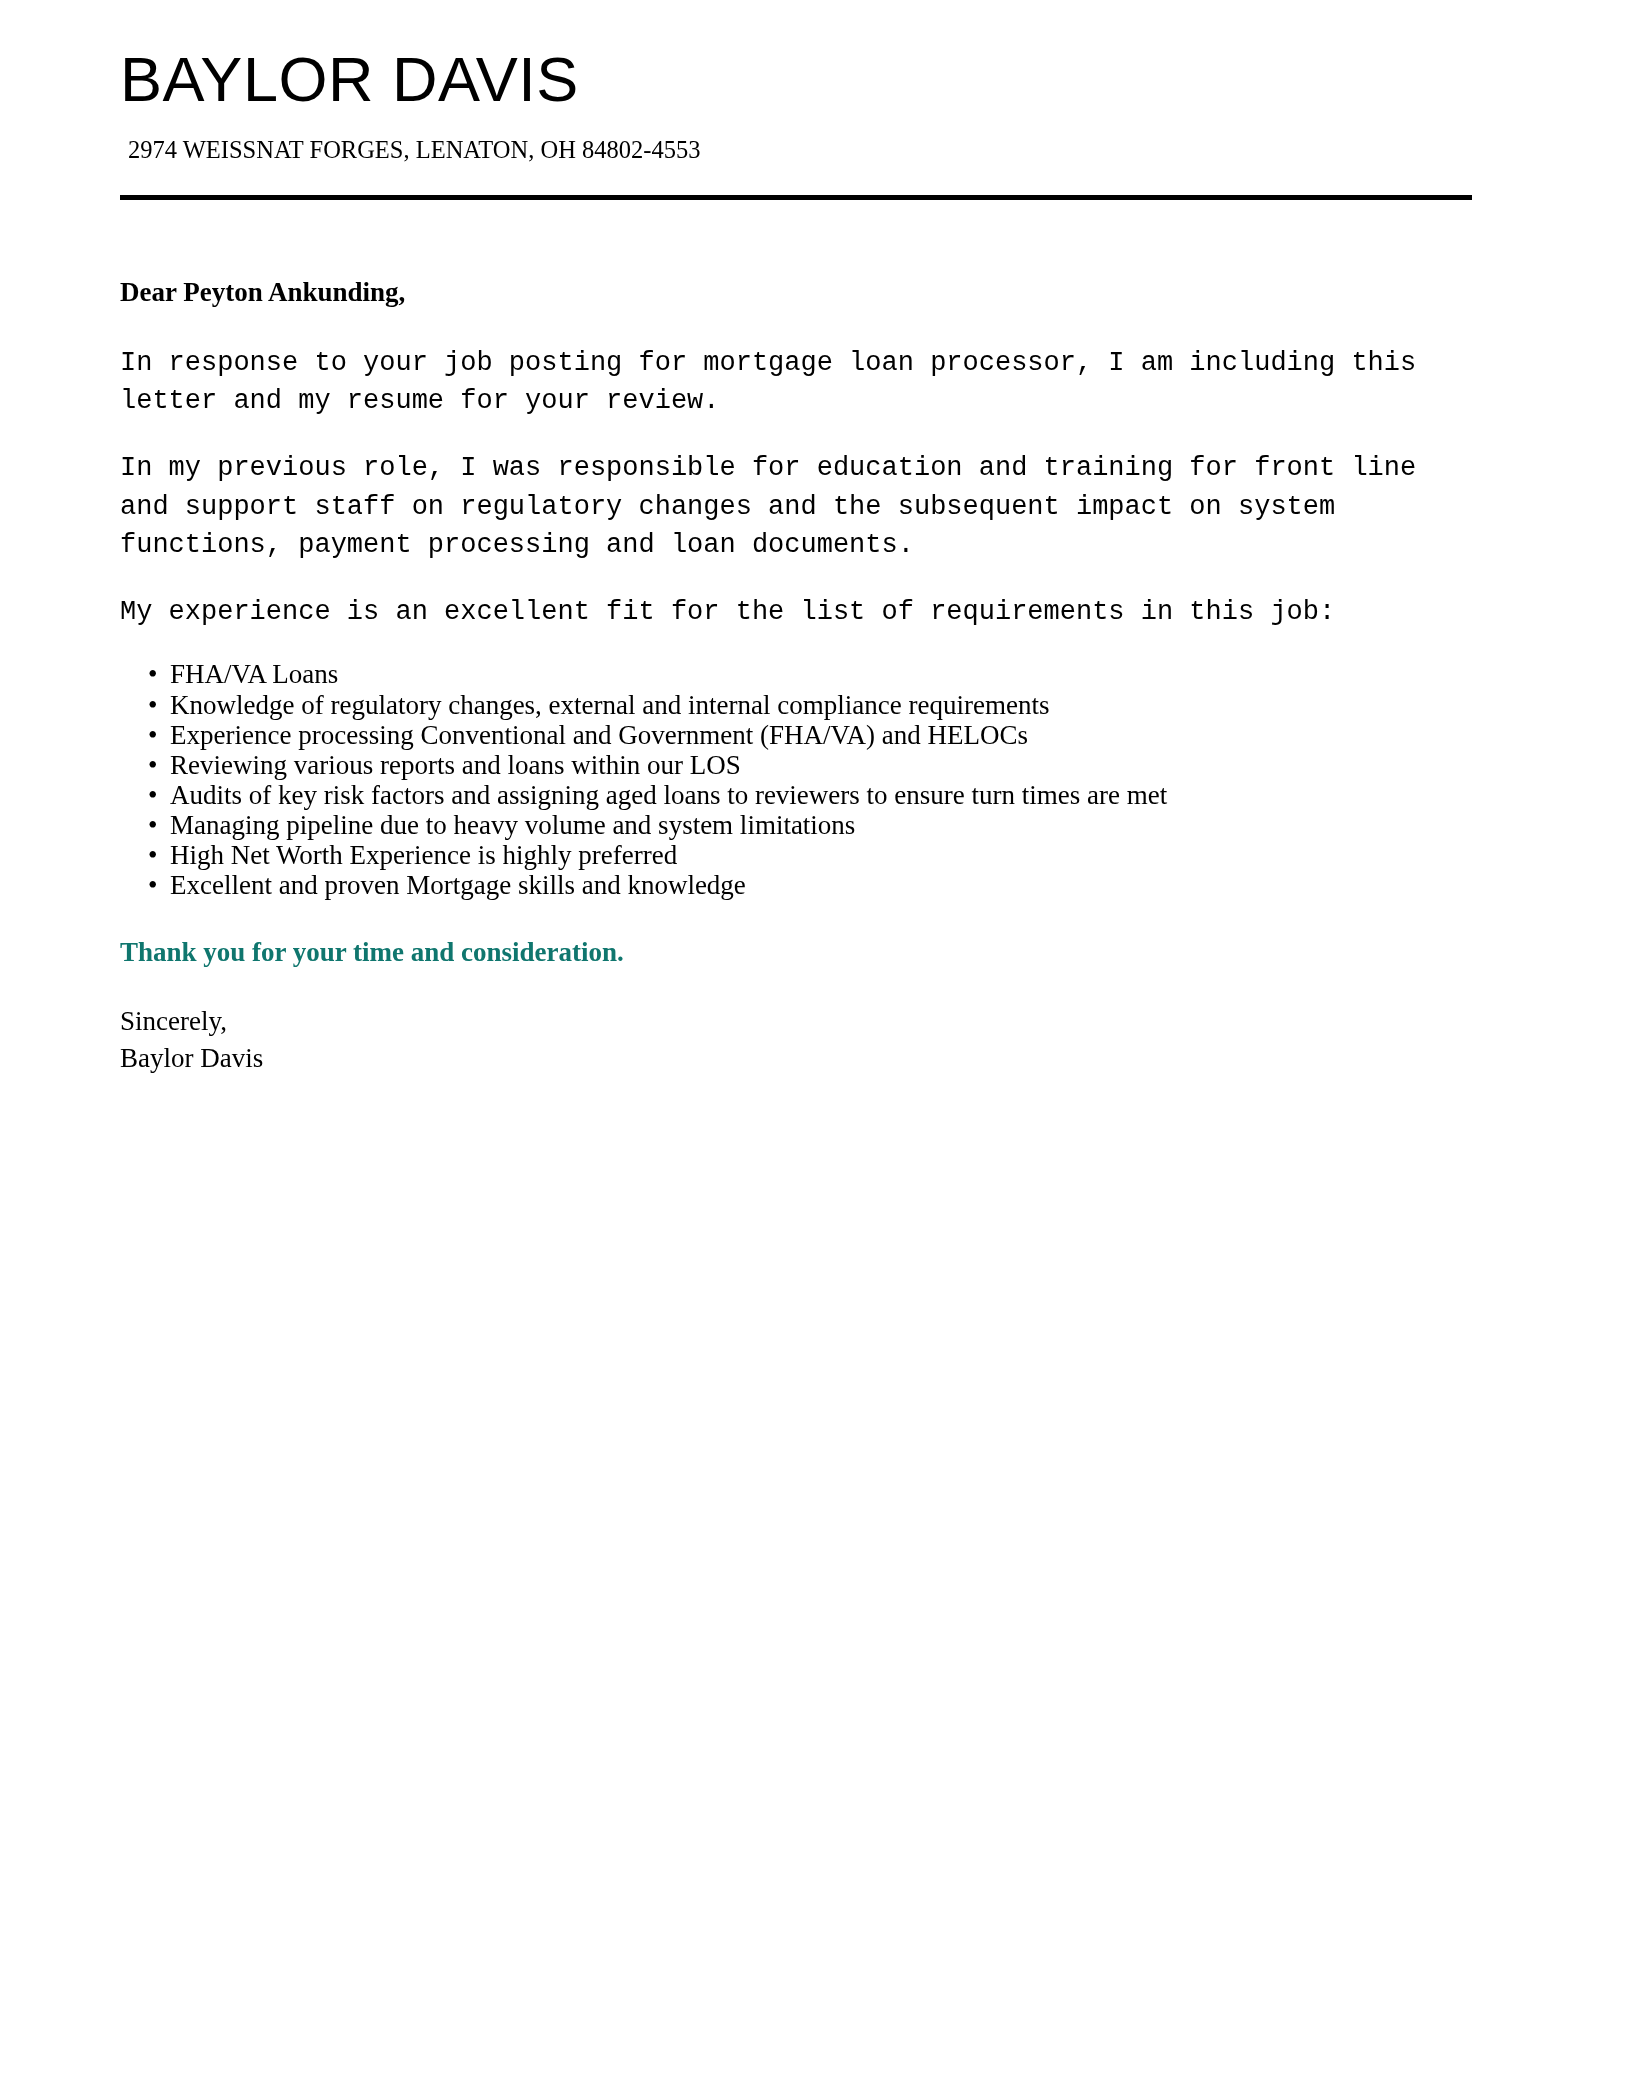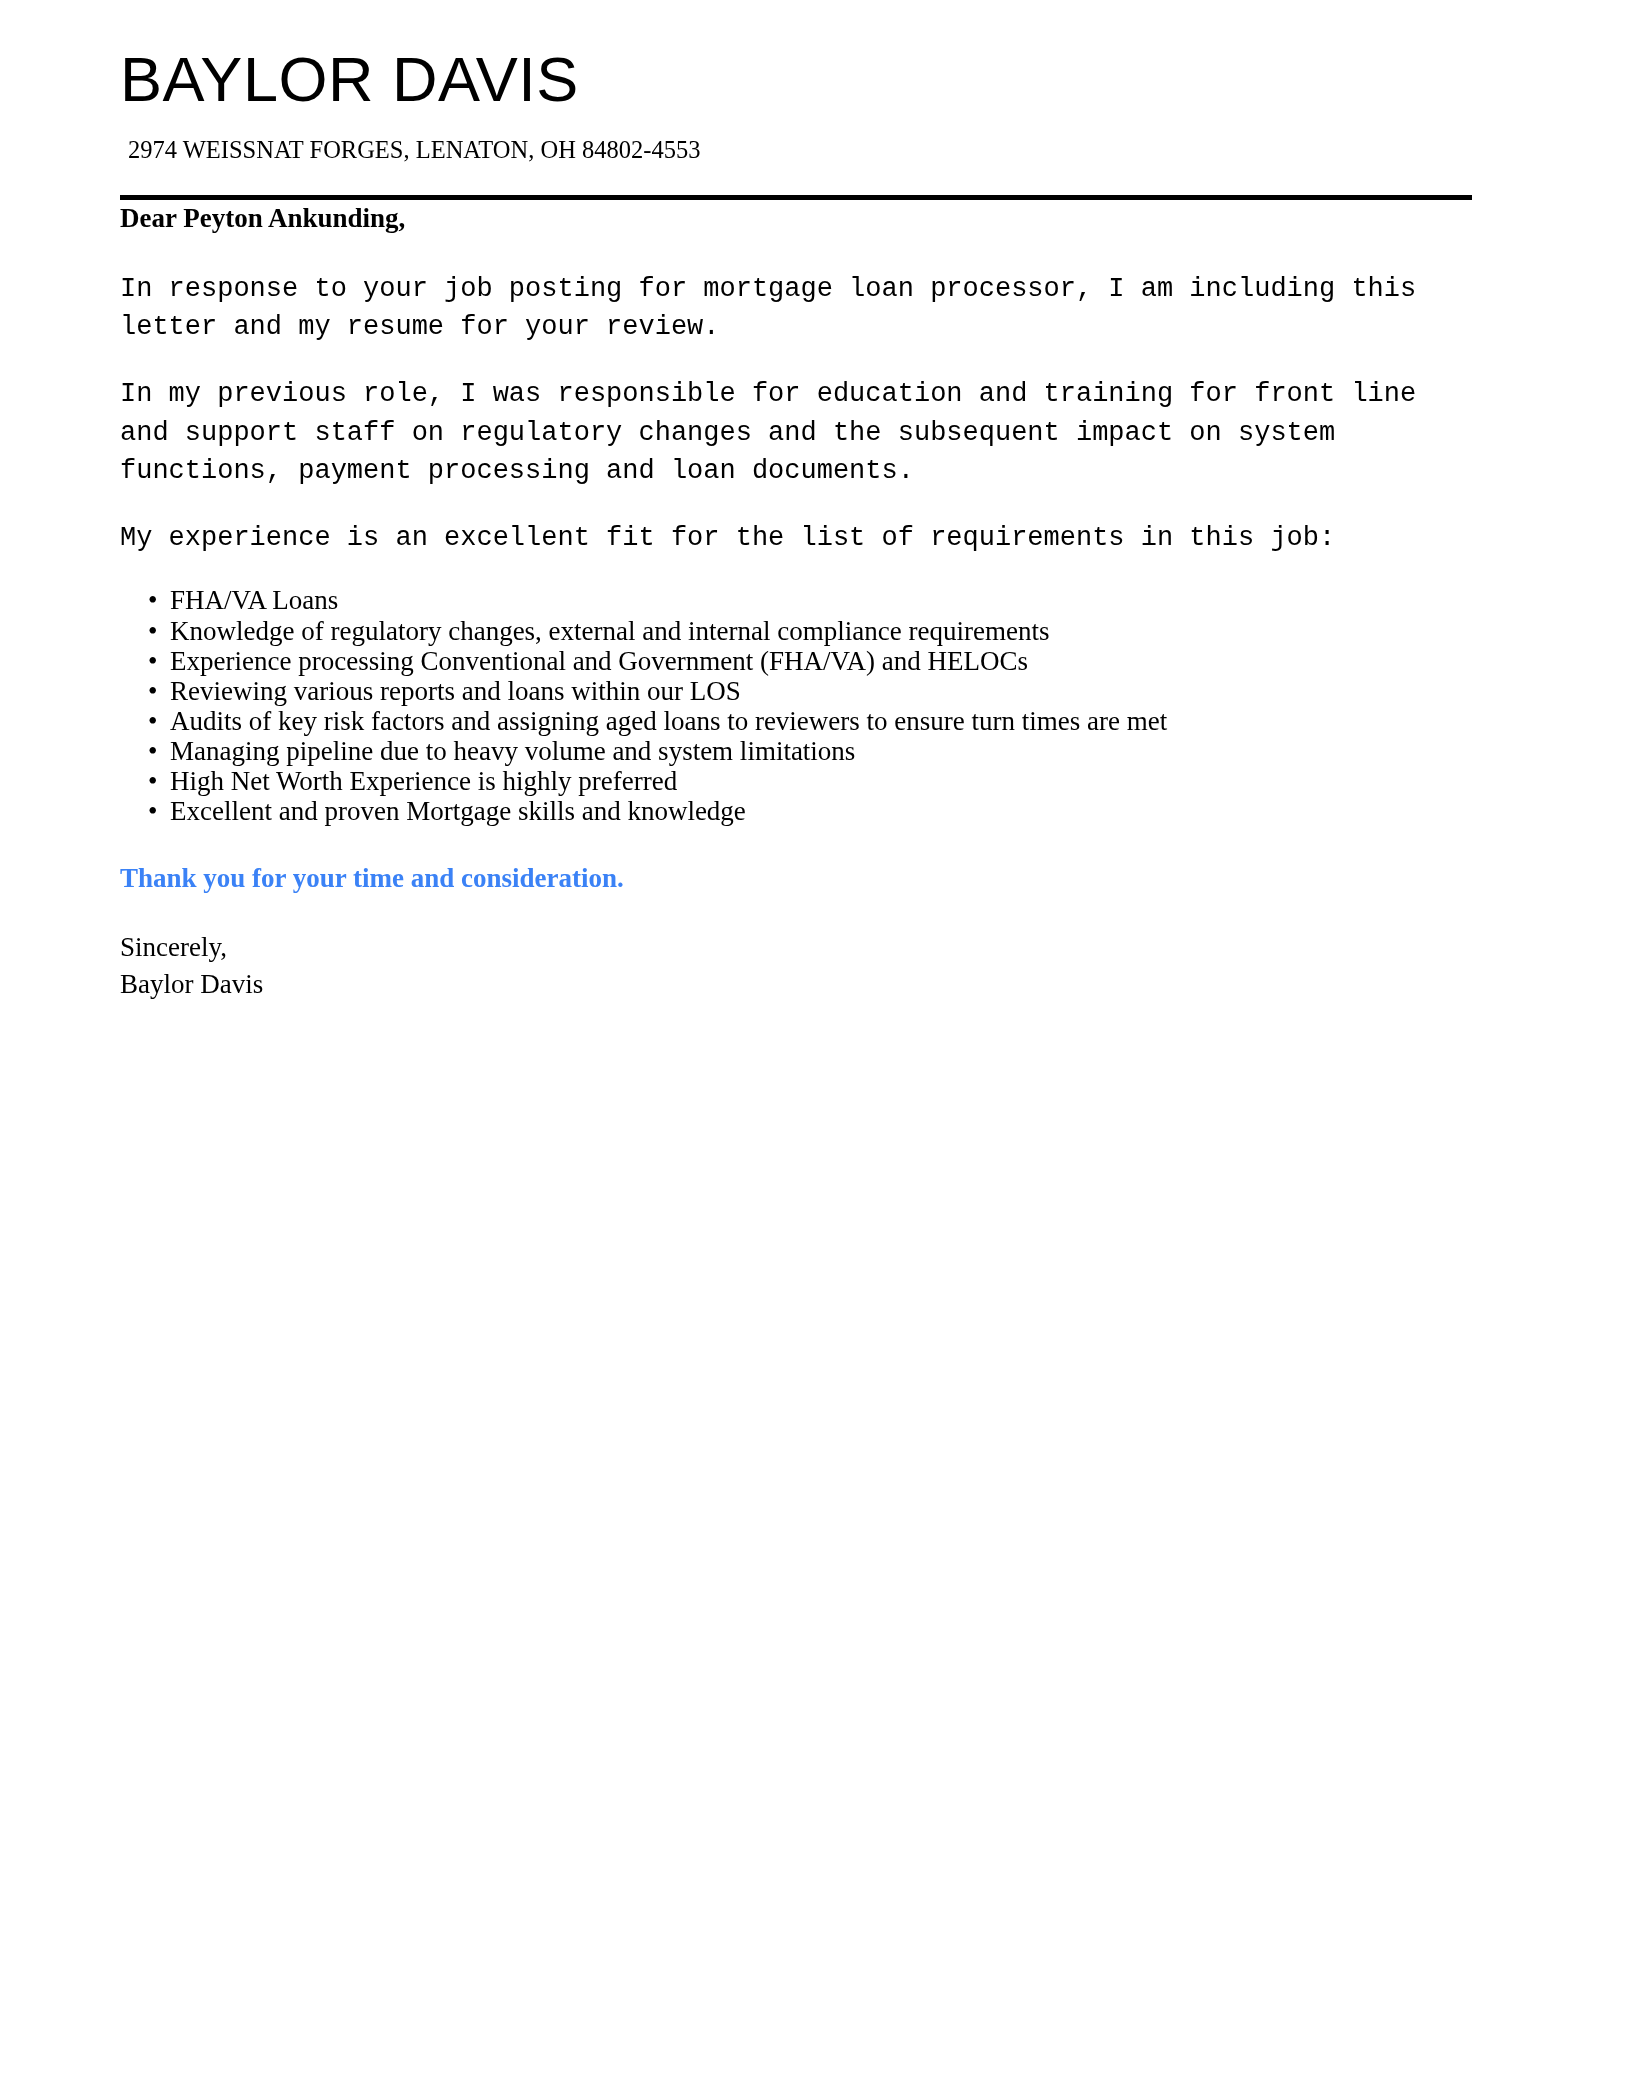--- a/index.html
+++ b/index.html
@@ -52,20 +52,21 @@
 
   .header-rule {
     margin-top: 31px;
     height: 5px;
     background: #000000;
     width: 1352px;
   }
 
   
   .body-block {
+    padding-top: 74px;
   }
 
   .salutation {
     font-family: "Liberation Serif", serif;
     font-weight: bold;
     font-size: 27px;
     line-height: 1.35;
     color: #000000;
     margin: 0 0 33px 0;
   }
@@ -102,21 +103,21 @@
     font-family: "Liberation Serif", serif;
     font-size: 27px;
     line-height: 1.115;
   }
 
   .closing-bold {
     font-family: "Liberation Serif", serif;
     font-weight: bold;
     font-size: 27px;
     line-height: 1.35;
-    color: #3b82f6;
+    color: #0f766e;
     margin: 0 0 32px 0;
   }
 
   .signoff {
     font-family: "Liberation Serif", serif;
     font-size: 27px;
     line-height: 1.38;
     color: #000000;
     margin: 0;
   }

